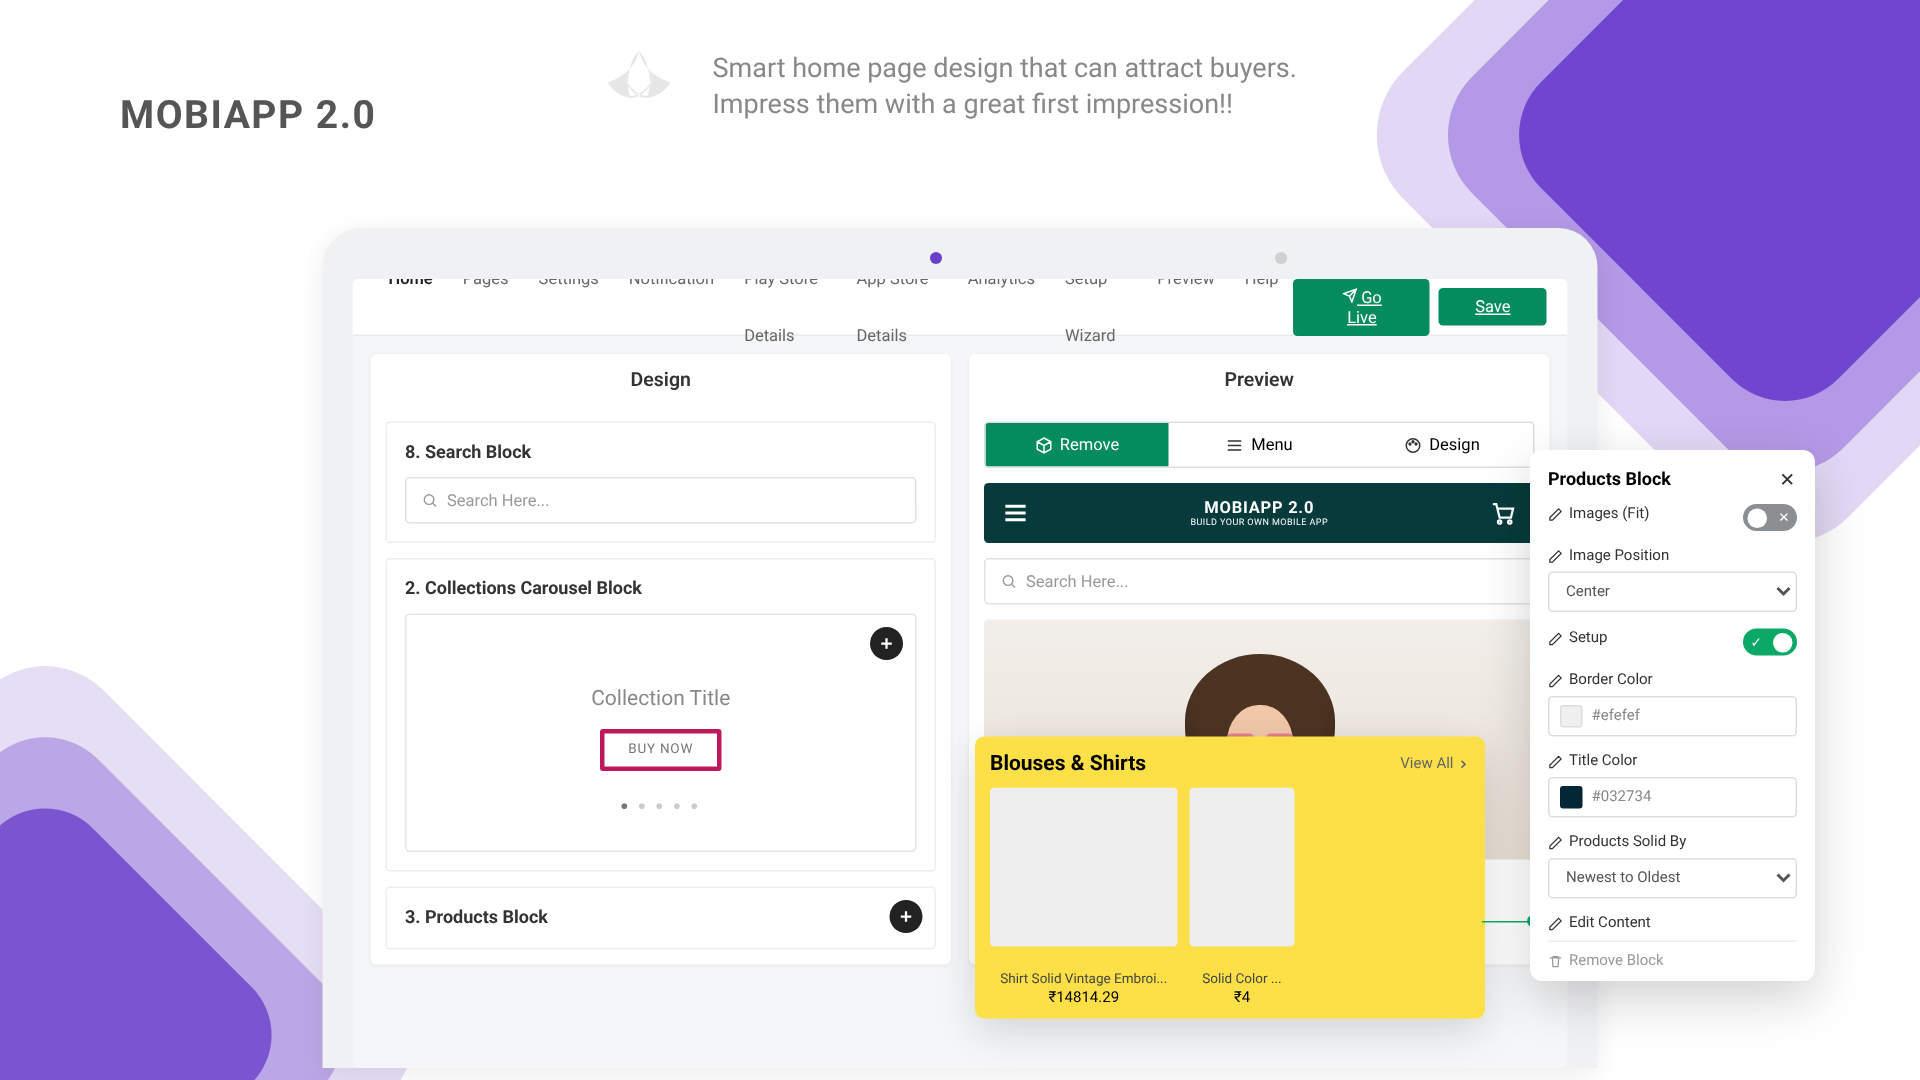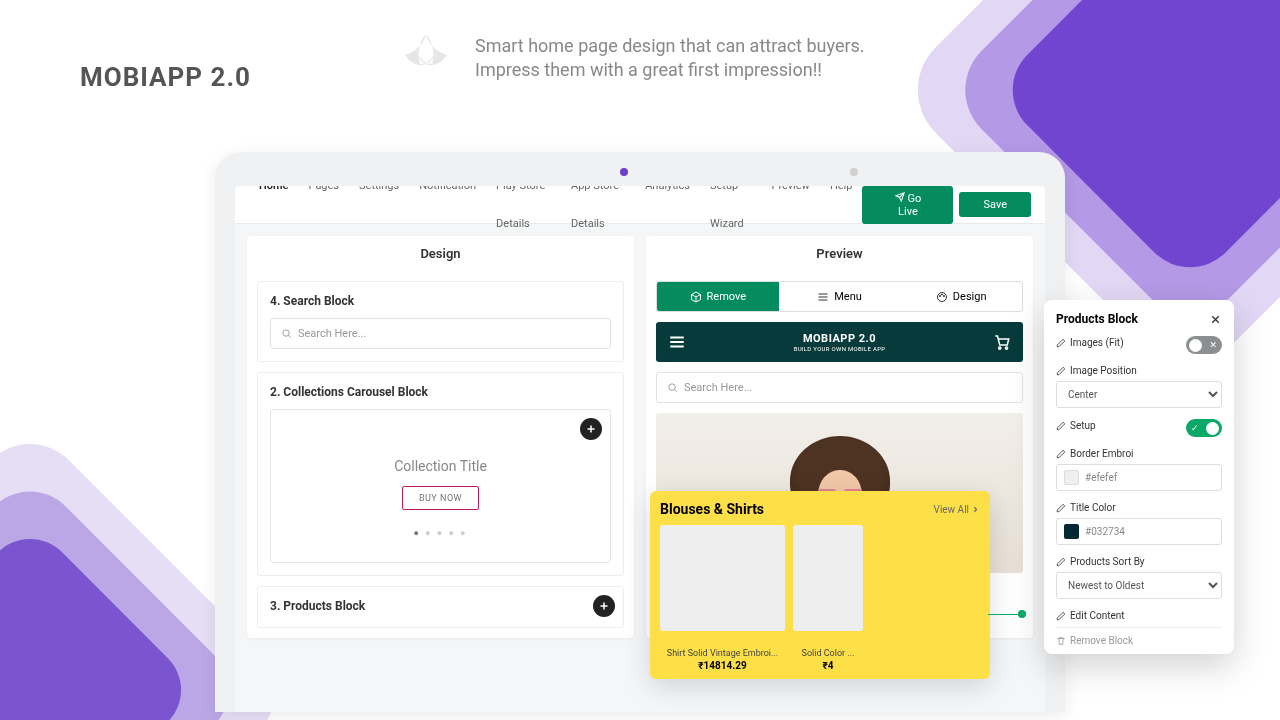--- a/index.html
+++ b/index.html
@@ -21,37 +21,37 @@
 .laptop{position:absolute;top:152px;left:215px;width:850px;height:560px;background:#f0f1f3;border-radius:26px 26px 0 0;padding:34px 20px 0 20px;box-shadow:0 4px 18px rgba(0,0,0,.08);}
 .laptop .cam-l{position:absolute;top:16px;left:405px;width:8px;height:8px;border-radius:50%;background:#6b3ecc;}
 .laptop .cam-r{position:absolute;top:16px;left:635px;width:8px;height:8px;border-radius:50%;background:#d0d0d0;}
 .screen{background:#f5f6f7;height:100%;border-radius:4px;overflow:hidden;}
 
 .topnav{background:#fff;display:flex;align-items:center;padding:0 14px;height:38px;border-bottom:1px solid #eaeaea;}
 .topnav .tabs{display:flex;gap:0;}
 .topnav .tab{font-size:11px;color:#666;padding:0 10px;line-height:38px;cursor:pointer;}
 .topnav .tab.active{color:#222;font-weight:600;border-bottom:2px solid #048c5f;}
 .topnav .spacer{flex:1;}
-.btn{font-size:11px;padding:6px 24px;border-radius:3px;border:none;cursor:pointer;}
+.btn{font-size:11px;padding:6px 24px;border-radius:3px;border:none;cursor:pointer;text-decoration:underline;}
 .btn-live{background:#048c5f;color:#fff;margin-right:6px;}
 .btn-save{background:#048c5f;color:#fff;}
 
 .cols{display:flex;gap:12px;padding:12px;}
 .panel{background:#fff;border-radius:4px;box-shadow:0 1px 3px rgba(0,0,0,.06);}
 .panel-title{text-align:center;font-size:13px;font-weight:600;padding:10px 0;color:#333;}
 .design-col{flex:1;}
 .preview-col{flex:1;}
 .block-card{border:1px solid #eee;margin:10px;border-radius:3px;padding:12px;}
 .block-card h4{font-size:12px;font-weight:700;color:#333;margin-bottom:10px;}
 .search-field{display:flex;align-items:center;border:1px solid #e2e2e2;border-radius:3px;padding:8px 10px;font-size:11px;color:#999;}
 .search-field svg{margin-right:6px;}
 .collection-box{border:1px solid #e5e5e5;border-radius:3px;padding:24px 10px;text-align:center;position:relative;}
 .collection-box .add{position:absolute;top:8px;right:8px;width:22px;height:22px;background:#222;border-radius:50%;color:#fff;font-size:16px;display:flex;align-items:center;justify-content:center;}
 .collection-box .title{font-size:14px;color:#888;margin:24px 0 12px;}
-.collection-box .buy{display:inline-block;border:1px solid #be185d;padding:6px 16px;font-size:9px;letter-spacing:.5px;color:#777;border-radius:2px;}
+.collection-box .buy{display:inline-block;border:3px solid #be185d;padding:6px 16px;font-size:9px;letter-spacing:.5px;color:#777;border-radius:2px;}
 .dots{margin-top:18px;font-size:9px;letter-spacing:2px;color:#ccc;}
 .dots .active{color:#777;}
 
 .pv-tabs{display:flex;border:1px solid #ddd;border-radius:3px;margin:10px;overflow:hidden;}
 .pv-tab{flex:1;text-align:center;font-size:11px;padding:8px 0;display:flex;align-items:center;justify-content:center;gap:5px;cursor:pointer;}
 .pv-tab.active{background:#048c5f;color:#fff;}
 .appbar{margin:0 10px;height:40px;background:#073b3b;border-radius:3px;display:flex;align-items:center;justify-content:space-between;padding:0 12px;color:#fff;}
 .appbar .brand{font-size:11px;font-weight:700;letter-spacing:.5px;text-align:center;}
 .appbar .brand .sub{font-size:6px;font-weight:400;letter-spacing:.3px;}
 .appbar svg{stroke:#fff;}
@@ -59,23 +59,23 @@
 .hero-img{margin:0 10px;height:160px;border-radius:3px;background:linear-gradient(180deg,#f2eee9,#e8e0d6);position:relative;overflow:hidden;}
 
 .products-pop{position:absolute;top:491px;left:650px;width:340px;background:#fde047;border-radius:6px;box-shadow:0 8px 28px rgba(0,0,0,.14);padding:10px 10px 8px;}
 .products-pop .head{display:flex;align-items:center;justify-content:space-between;margin-bottom:8px;}
 .products-pop .head h3{font-size:14px;font-weight:700;}
 .products-pop .viewall{font-size:10px;color:#666;display:flex;align-items:center;gap:2px;}
 .products-pop .row{display:flex;gap:8px;overflow:hidden;}
 .prod{flex:0 0 125px;}
 .prod .pic{height:106px;border-radius:3px;background:#eee;}
 .prod .name{font-size:9px;color:#444;margin-top:17px;white-space:nowrap;overflow:hidden;text-overflow:ellipsis;text-align:center;}
-.prod .price{font-size:10px;font-weight:700;text-align:center;margin-top:2px;}
-
-.settings-pop{position:absolute;top:300px;left:1044px;width:190px;background:#fff;border-radius:8px;box-shadow:0 12px 34px rgba(0,0,0,.18);padding:12px 12px 8px;}
+.prod .price{font-size:10px;font-weight:400;text-align:center;margin-top:2px;}
+
+.settings-pop{position:absolute;top:300px;left:1020px;width:190px;background:#fff;border-radius:8px;box-shadow:0 12px 34px rgba(0,0,0,.18);padding:12px 12px 8px;}
 .settings-pop .shead{display:flex;justify-content:space-between;align-items:center;margin-bottom:10px;}
 .settings-pop .shead h4{font-size:12px;font-weight:700;}
 .sfield{margin-bottom:11px;}
 .sfield .lab{font-size:10px;color:#333;display:flex;align-items:center;gap:4px;margin-bottom:5px;}
 .sfield .lab svg{flex-shrink:0;}
 .sfield select,.sfield .inp{width:100%;border:1px solid #ddd;border-radius:3px;padding:6px 7px;font-size:10px;color:#555;background:#fff;}
 .colorinp{display:flex;align-items:center;border:1px solid #ddd;border-radius:3px;padding:5px 7px;font-size:10px;color:#888;gap:6px;}
 .swatch{width:15px;height:15px;border-radius:2px;}
 .tog{width:36px;height:18px;border-radius:10px;position:relative;display:inline-flex;align-items:center;padding:0 3px;}
 .tog.on{background:#0aa968;justify-content:space-between;}
@@ -149,21 +149,21 @@
           </svg>
         <span>Go Live</span>
       </button>
       <button class="btn btn-save">Save</button>
     </div>
 
     <div class="cols">
       <div class="panel design-col">
         <div class="panel-title">Design</div>
         <div class="block-card">
-          <h4>4. Search Block</h4>
+          <h4>8. Search Block</h4>
           <div class="search-field">
             <svg width="11" height="11" viewBox="0 0 24 24" fill="none" stroke="#999" stroke-width="2">
                 <circle cx="11" cy="11" r="7"></circle>
                 <path d="m21 21-5-5"></path>
               </svg>
             <span>Search Here...</span>
           </div>
         </div>
         <div class="block-card">
           <h4>2. Collections Carousel Block</h4>
@@ -317,21 +317,21 @@
           <span class="chk">✓</span>
           <span class="knob"></span>
         </div>
     </div>
   </div>
   <div class="sfield">
     <div class="lab">
         <svg width="10" height="10" viewBox="0 0 24 24" fill="none" stroke="#333" stroke-width="2">
           <path d="M17 3l4 4L7 21H3v-4L17 3z"></path>
         </svg>
-        <span>Border Embroi</span>
+        <span>Border Color</span>
       </div>
     <div class="colorinp">
       <span class="swatch" style="background:#efefef;border:1px solid #ddd"></span>
       <span>#efefef</span>
     </div>
   </div>
   <div class="sfield">
     <div class="lab">
         <svg width="10" height="10" viewBox="0 0 24 24" fill="none" stroke="#333" stroke-width="2">
           <path d="M17 3l4 4L7 21H3v-4L17 3z"></path>
@@ -341,21 +341,21 @@
     <div class="colorinp">
       <span class="swatch" style="background:#032734"></span>
       <span>#032734</span>
     </div>
   </div>
   <div class="sfield">
     <div class="lab">
         <svg width="10" height="10" viewBox="0 0 24 24" fill="none" stroke="#333" stroke-width="2">
           <path d="M17 3l4 4L7 21H3v-4L17 3z"></path>
         </svg>
-        <span>Products Sort By</span>
+        <span>Products Solid By</span>
       </div>
     <select class="inp"><option>Newest to Oldest</option></select>
   </div>
   <div class="sfield" style="margin-bottom:4px;">
     <div class="lab">
         <svg width="10" height="10" viewBox="0 0 24 24" fill="none" stroke="#333" stroke-width="2">
           <path d="M17 3l4 4L7 21H3v-4L17 3z"></path>
         </svg>
         <span>Edit Content</span>
       </div>

